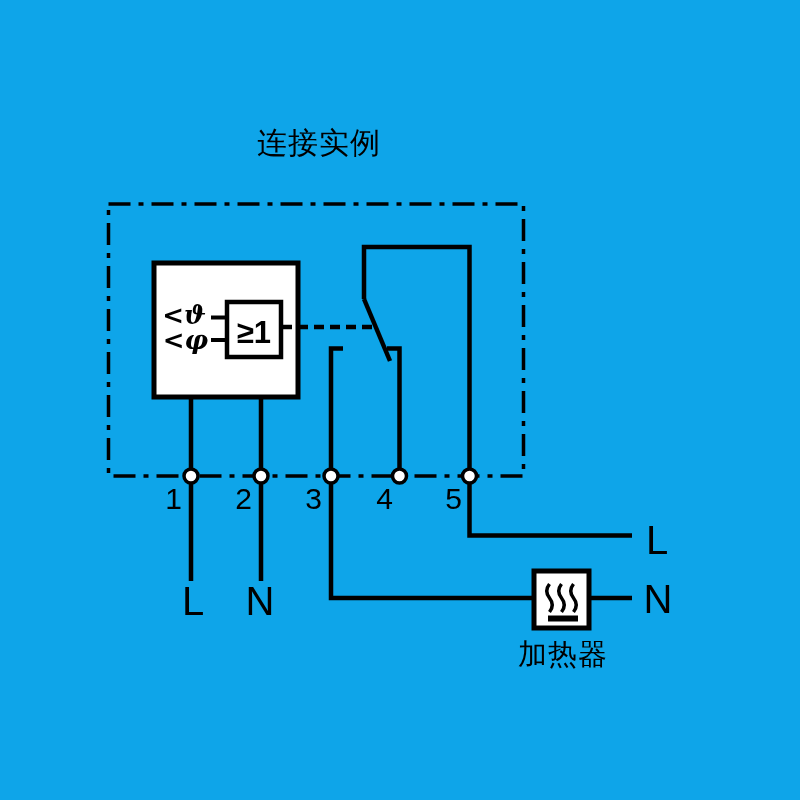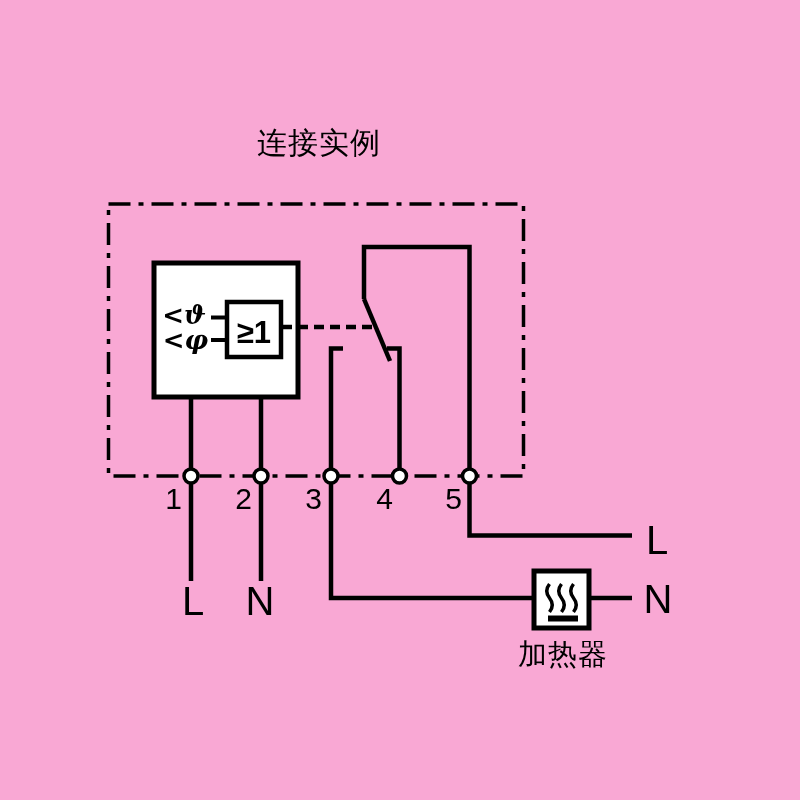--- a/index.html
+++ b/index.html
@@ -4,21 +4,21 @@
 <style>
   html, body {
     margin: 0;
     padding: 0;
     background: #ffffff;
   }
   .stage {
     position: relative;
     width: 800px;
     height: 800px;
-    background: #f9a8d4;
+    background: #0ea5e9;
     overflow: hidden;
   }
   svg { display: block; }
   text { fill: #000000; }
   .sans  { font-family: "Liberation Sans", sans-serif; }
   .cjk   { font-family: "DejaVu Serif", serif; }
   .greek { font-family: "DejaVu Serif", serif; font-style: italic; font-weight: 600; }
   .gate-label { font-family: "Liberation Sans", sans-serif; font-weight: bold; }
 </style>
 </head>

